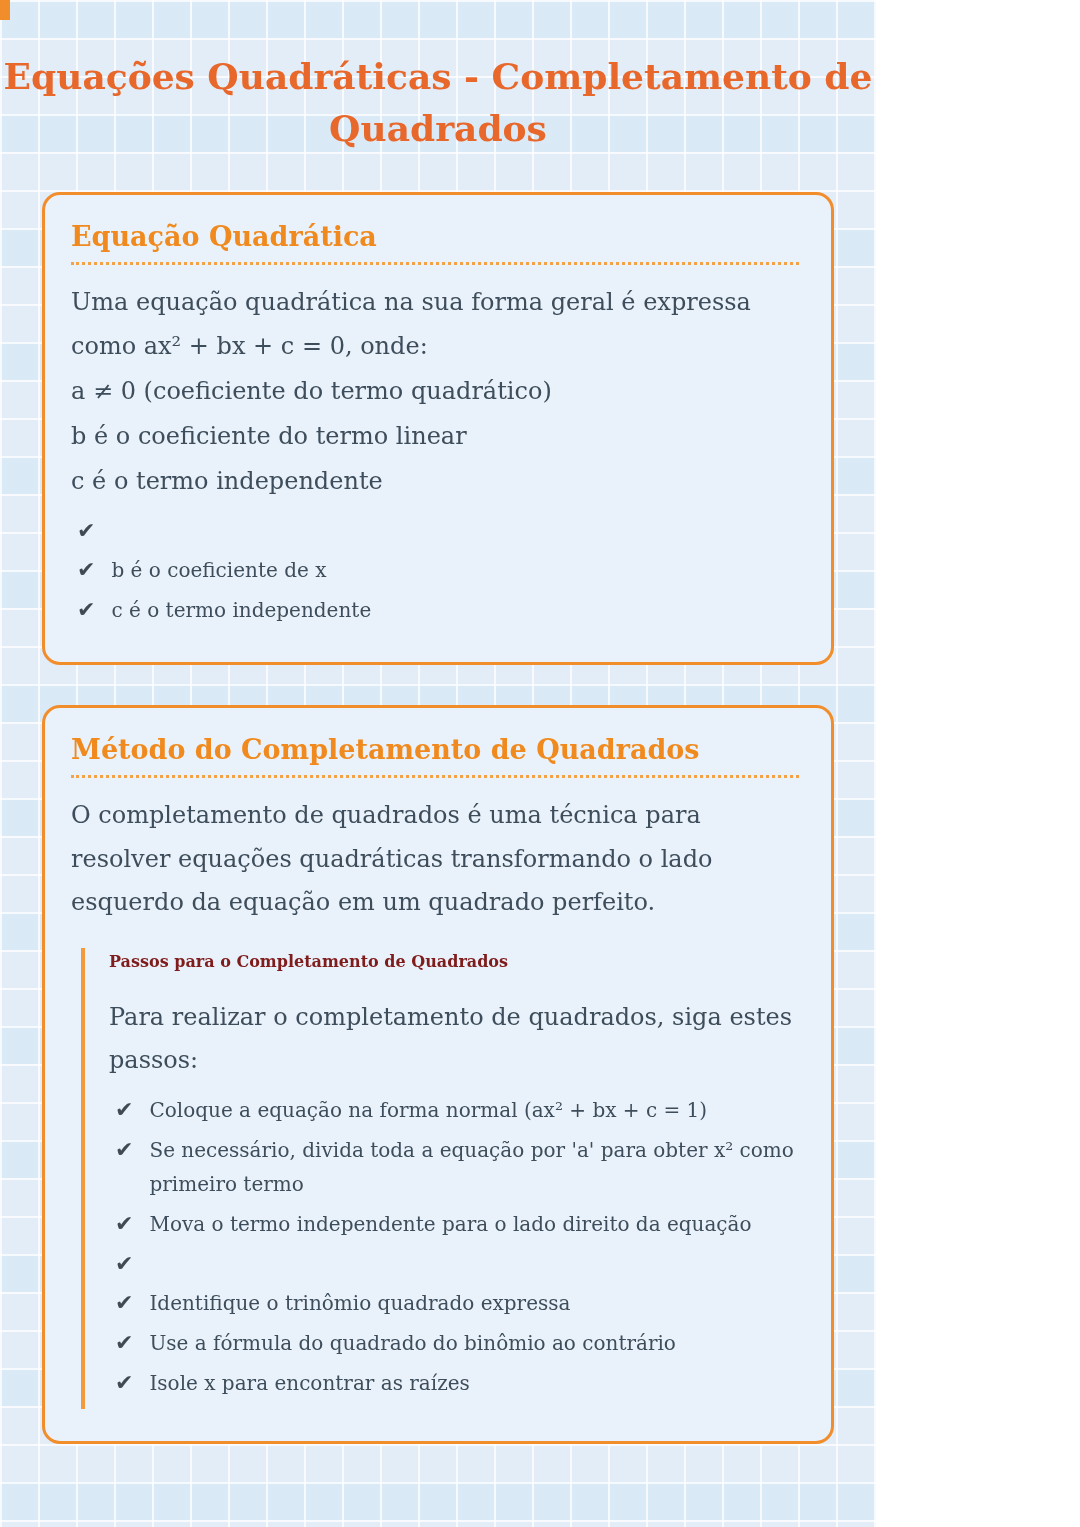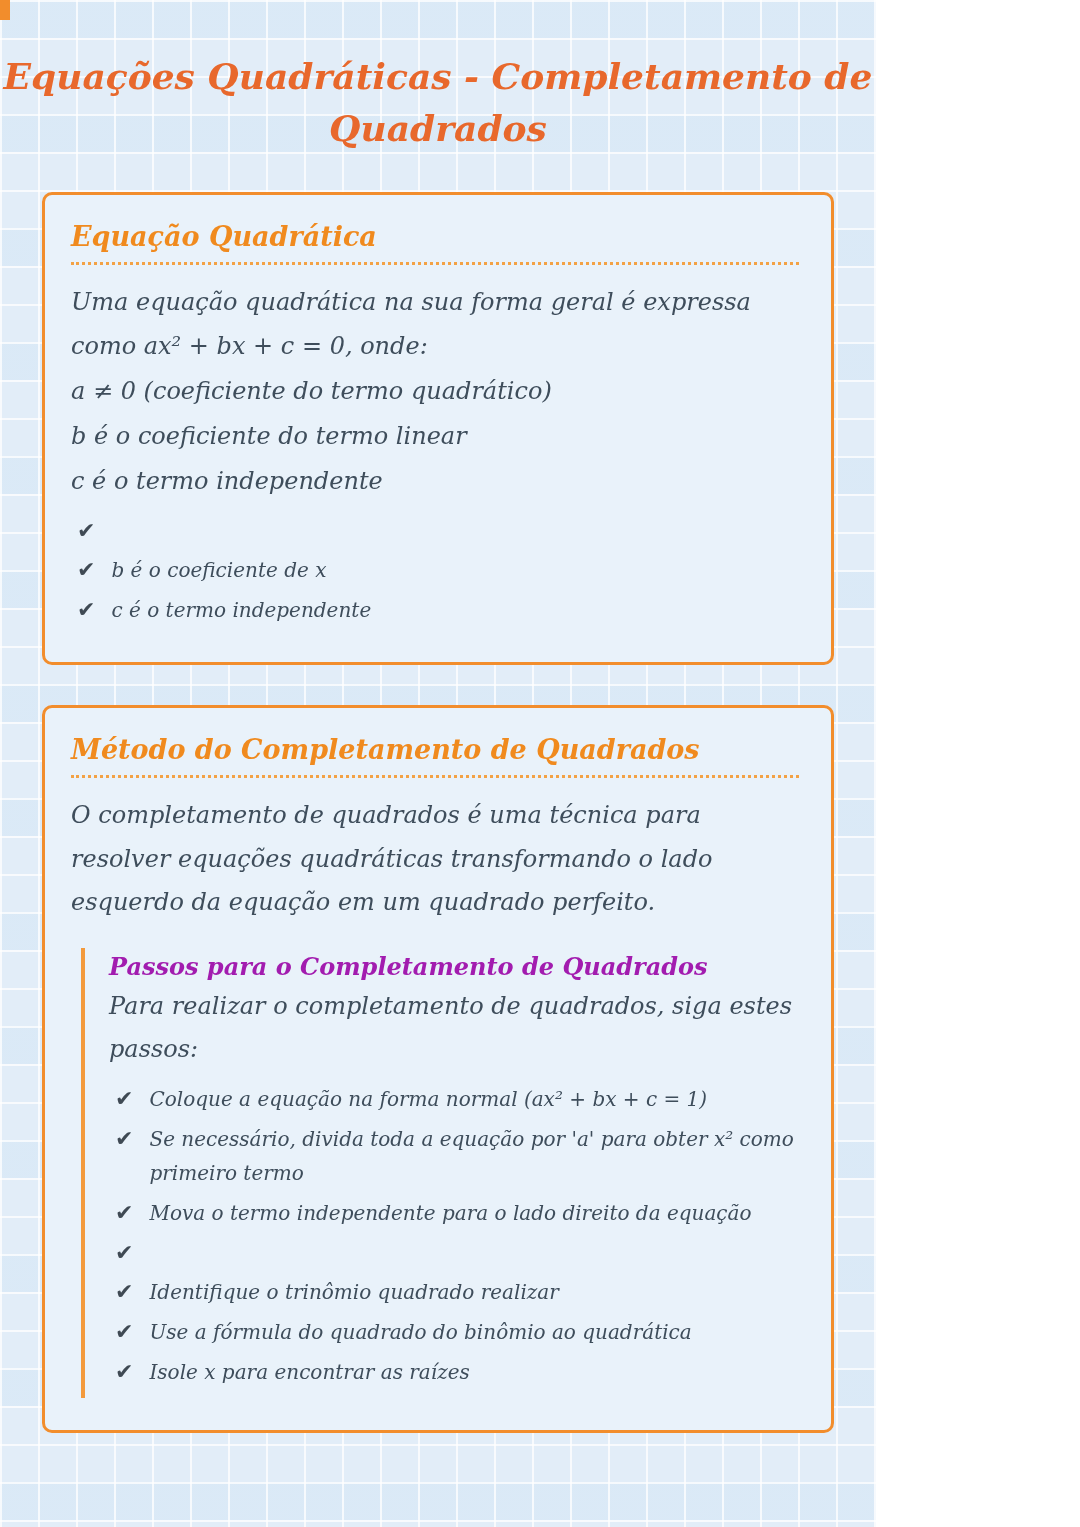--- a/index.html
+++ b/index.html
@@ -18,21 +18,20 @@
     width: 876px;
     min-height: 1527px;
     background-color: #e2edf8;
     background-image:
       linear-gradient(rgba(255,255,255,0.75) 2px, transparent 2px),
       linear-gradient(90deg, rgba(255,255,255,0.75) 2px, transparent 2px),
       linear-gradient(rgba(198,221,242,0.25) 38px, transparent 38px);
     background-size: 38px 38px, 38px 38px, 114px 114px;
     padding-top: 50px;
     overflow: hidden;
-    font-style: italic;
   }
 
   .corner-accent {
     position: absolute;
     left: 0;
     top: 0;
     width: 10px;
     height: 20px;
     background: #f28d2c;
   }
@@ -43,21 +42,21 @@
     color: #e8682c;
     text-align: center;
     line-height: 1.45;
     max-width: 920px;
     margin: 0 auto 38px auto;
   }
 
   .card {
     background: #e9f2fa;
     border: 3px solid #f28d2c;
-    border-radius: 10px;
+    border-radius: 18px;
     margin: 0 42px 40px 42px;
     padding: 26px 32px 32px 26px;
   }
 
   .card-heading {
     font-size: 27px;
     font-weight: 700;
     color: #f08a1e;
     padding-bottom: 10px;
     border-bottom: 3px dotted #f3a245;
@@ -93,24 +92,24 @@
     flex: 0 0 auto;
   }
 
   .subsection {
     margin: 24px 0 0 10px;
     border-left: 4px solid #f39a3c;
     padding: 4px 0 6px 24px;
   }
 
   .subsection-heading {
-    font-size: 24px;
+    font-size: 16px;
     font-weight: 700;
-    color: #a21caf;
-    margin-bottom: 4px;
+    color: #7f1d1d;
+    margin-bottom: 25px;
   }
 </style>
 </head>
 <body>
 
 <div class="page">
   <div class="corner-accent"></div>
 
   <h1 class="title">Equações Quadráticas - Completamento de Quadrados</h1>
 
@@ -157,25 +156,25 @@
         </li>
         <li class="check-item">
           <span class="check">✔</span>
           <span>Mova o termo independente para o lado direito da equação</span>
         </li>
         <li class="check-item">
           <span class="check">✔</span>
         </li>
         <li class="check-item">
           <span class="check">✔</span>
-          <span>Identifique o trinômio quadrado realizar</span>
+          <span>Identifique o trinômio quadrado expressa</span>
         </li>
         <li class="check-item">
           <span class="check">✔</span>
-          <span>Use a fórmula do quadrado do binômio ao quadrática</span>
+          <span>Use a fórmula do quadrado do binômio ao contrário</span>
         </li>
         <li class="check-item">
           <span class="check">✔</span>
           <span>Isole x para encontrar as raízes</span>
         </li>
       </ul>
     </div>
   </section>
 </div>
 

